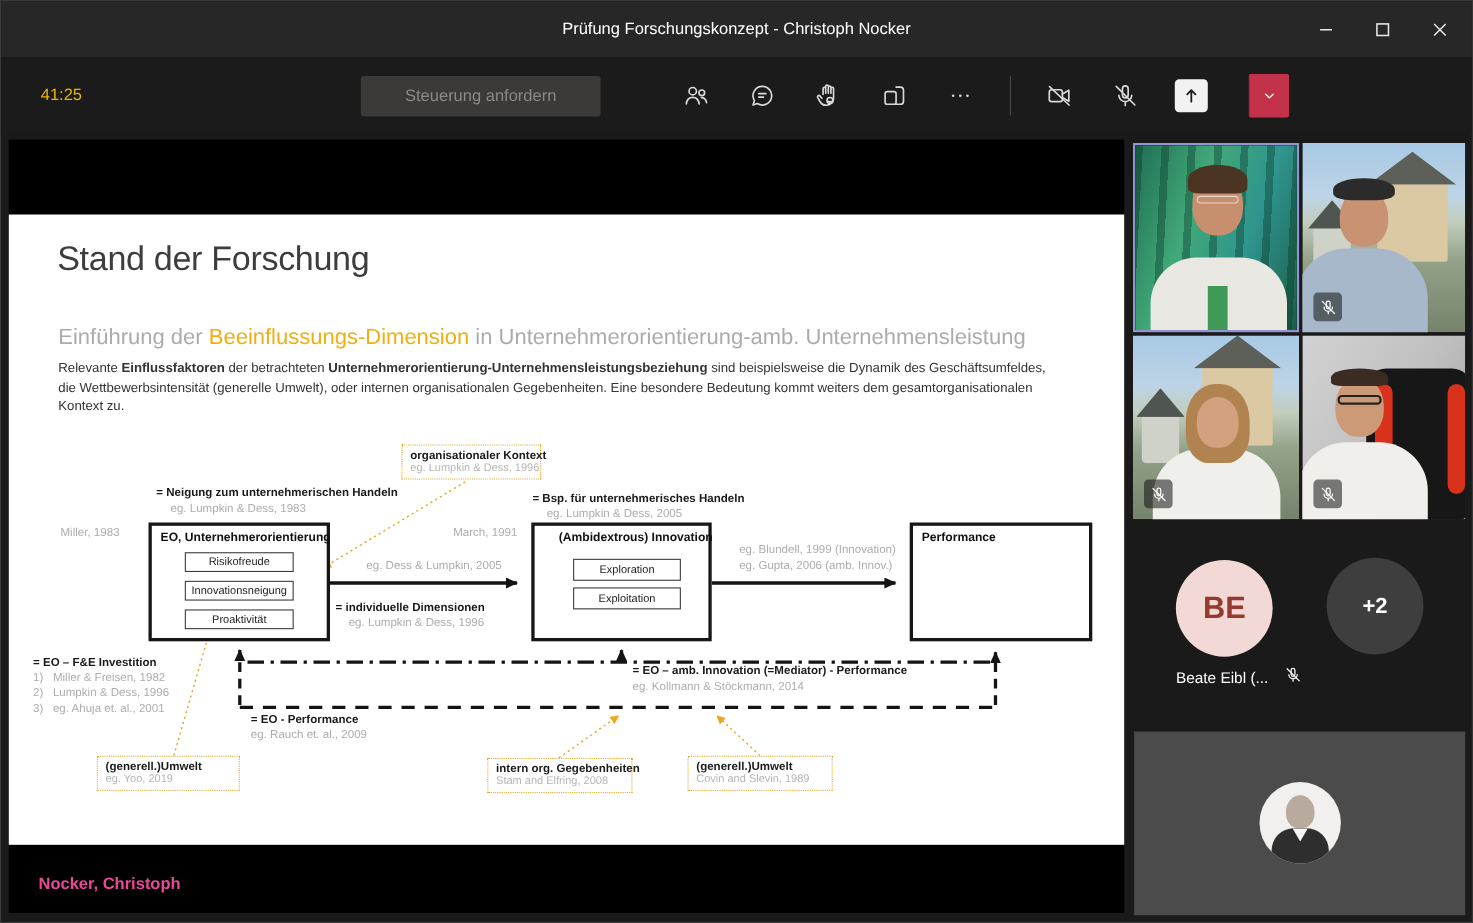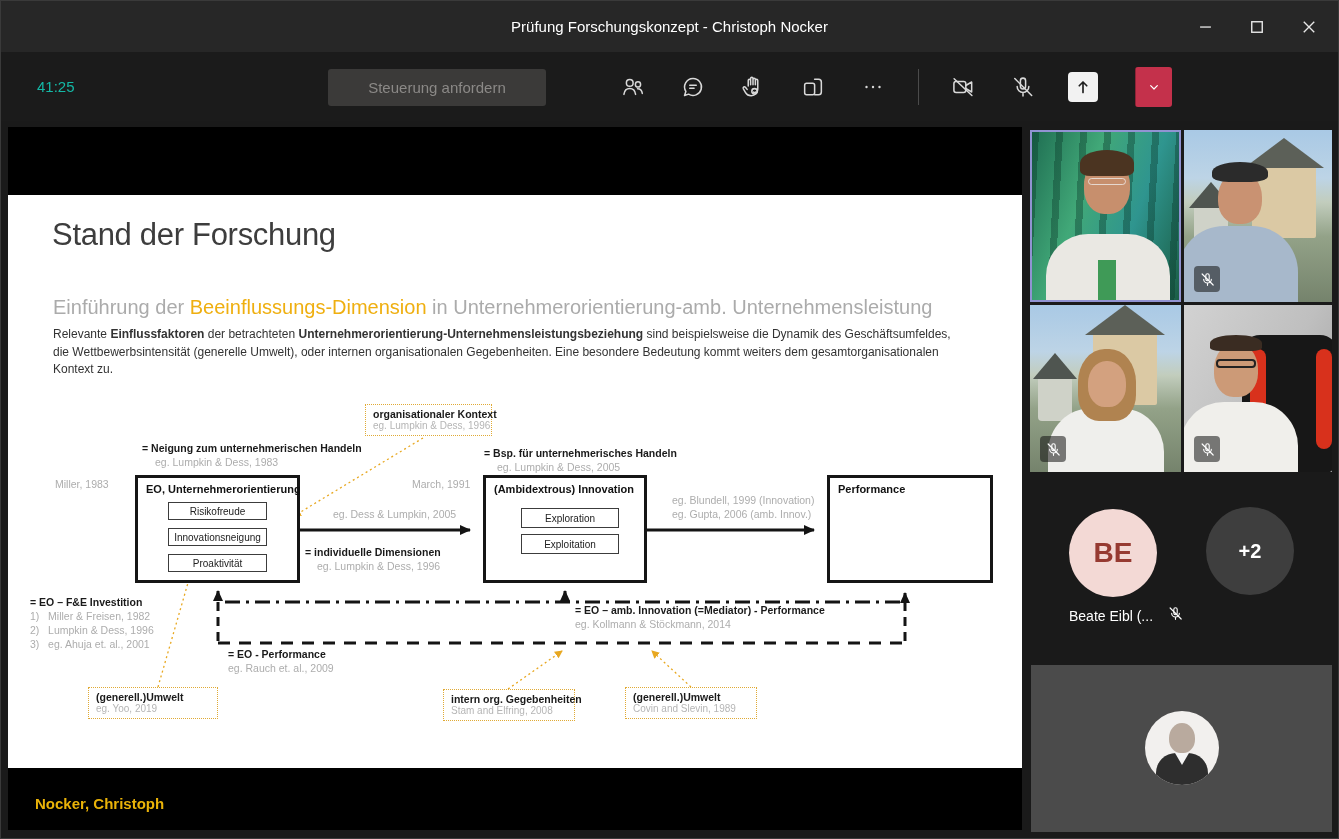--- a/index.html
+++ b/index.html
@@ -7,36 +7,36 @@
   .window { position:absolute; inset:0; background:#1a1a1a; box-shadow:inset 0 0 0 1px #3a3a3a; }
 
   
   .titlebar { position:absolute; left:1px; top:1px; right:1px; height:51px; background:#272727; display:flex; align-items:center; justify-content:center; }
   .titlebar .title { color:#ffffff; font-size:15px; }
   .win-controls { position:absolute; right:10px; top:0; height:100%; display:flex; align-items:center; gap:14px; }
   .win-btn { width:38px; height:34px; display:flex; align-items:center; justify-content:center; background:transparent; border:none; cursor:pointer; }
 
   
   .commandbar { position:absolute; left:1px; top:52px; right:1px; height:69px; background:#1b1b1b; }
-  .timer { position:absolute; left:36px; top:26px; color:#14b8a6; font-size:15px; }
+  .timer { position:absolute; left:36px; top:26px; color:#eab308; font-size:15px; }
   .req-btn { position:absolute; left:327px; top:17px; width:218px; height:37px; background:#3b3a39; border:none; border-radius:3px; color:#8b8987; font-size:15px; font-family:inherit; }
   .icon-btn { position:absolute; top:15px; width:40px; height:40px; background:transparent; border:none; display:flex; align-items:center; justify-content:center; cursor:pointer; }
   .icon-btn svg { width:26px; height:26px; stroke:#d9d9d9; fill:none; stroke-width:1.4; stroke-linecap:round; stroke-linejoin:round; }
   .cb-divider { position:absolute; width:1px; height:36px; background:#4b4b4b; top:17px; }
   .share-btn { position:absolute; left:1067px; top:20px; width:30px; height:30px; background:#f2f2f2; border:none; border-radius:4px; display:flex; align-items:center; justify-content:center; cursor:pointer; }
   .share-btn svg { width:20px; height:20px; stroke:#1f1f1f; fill:none; stroke-width:2; stroke-linecap:round; stroke-linejoin:round; }
   .leave-group { position:absolute; left:1134px; top:15px; height:40px; display:flex; border-radius:3px; overflow:hidden; }
   .leave-main { background:#C4314B; border:none; color:#fff; font-size:15px; font-weight:700; font-family:inherit; display:flex; align-items:center; gap:9px; padding:0 18px 0 14px; cursor:pointer; }
   .leave-chev { background:#C4314B; border:none; border-left:1px solid rgba(0,0,0,0.28); width:37px; display:flex; align-items:center; justify-content:center; cursor:pointer; }
   .leave-chev svg { width:16px; height:16px; stroke:#fff; fill:none; stroke-width:1.8; stroke-linecap:round; stroke-linejoin:round; }
 
   
   .stage { position:absolute; left:8px; top:127px; width:1014px; height:703px; background:#000; }
   .slide { position:absolute; left:0; top:68px; width:1014px; height:573px; background:#ffffff; }
-  .presenter { position:absolute; left:27px; top:668px; color:#eab308; font-size:15px; font-weight:700; }
+  .presenter { position:absolute; left:27px; top:668px; color:#ec4899; font-size:15px; font-weight:700; }
 
   .s-title { position:absolute; left:44px; top:22px; font-size:31px; font-weight:300; color:#3d3d3d; letter-spacing:-0.3px; }
   .s-sub { position:absolute; left:45px; top:64px; width:880px; font-size:20px; font-weight:300; color:#ababab; line-height:27px;margin-top:35px; }
   .s-sub .hl { color:#EFAF10; }
   .s-body { position:absolute; left:45px; top:131px; width:905px; font-size:12px; line-height:17.5px; color:#333; }
   .s-body .bold { font-weight:700; }
 
   
   .lbl { position:absolute; font-size:10.5px; color:#1a1a1a; font-weight:700; white-space:nowrap; }
   .ref { position:absolute; font-size:10.5px; color:#adadad; white-space:pre; }
@@ -226,21 +226,21 @@
       <div class="dbox" style="left:127px; top:280px; width:165px; height:108px;text-align:center;">
         <div class="dtitle">EO, Unternehmerorientierung</div>
         <div class="subbox" style="left:30px; top:24px; width:99px; height:18px;">Risikofreude</div>
         <div class="subbox" style="left:30px; top:50px; width:99px; height:18px;">Innovationsneigung</div>
         <div class="subbox" style="left:30px; top:76px; width:99px; height:18px;">Proaktivität</div>
       </div>
 
       <div class="lbl" style="left:476px; top:252px;">= Bsp. für unternehmerisches Handeln</div>
       <div class="ref" style="left:489px; top:266px;">eg. Lumpkin &amp; Dess, 2005</div>
 
-      <div class="dbox" style="left:475px; top:280px; width:164px; height:108px;">
+      <div class="dbox" style="left:475px; top:280px; width:164px; height:108px;padding-left:14px;">
         <div class="dtitle">(Ambidextrous) Innovation</div>
         <div class="subbox" style="left:35px; top:30px; width:98px; height:20px;">Exploration</div>
         <div class="subbox" style="left:35px; top:56px; width:98px; height:20px;">Exploitation</div>
       </div>
 
       <div class="dbox" style="left:819px; top:280px; width:166px; height:108px;">
         <div class="dtitle">Performance</div>
       </div>
 
       <div class="ref" style="left:325px; top:313px;">eg. Dess &amp; Lumpkin, 2005</div>

